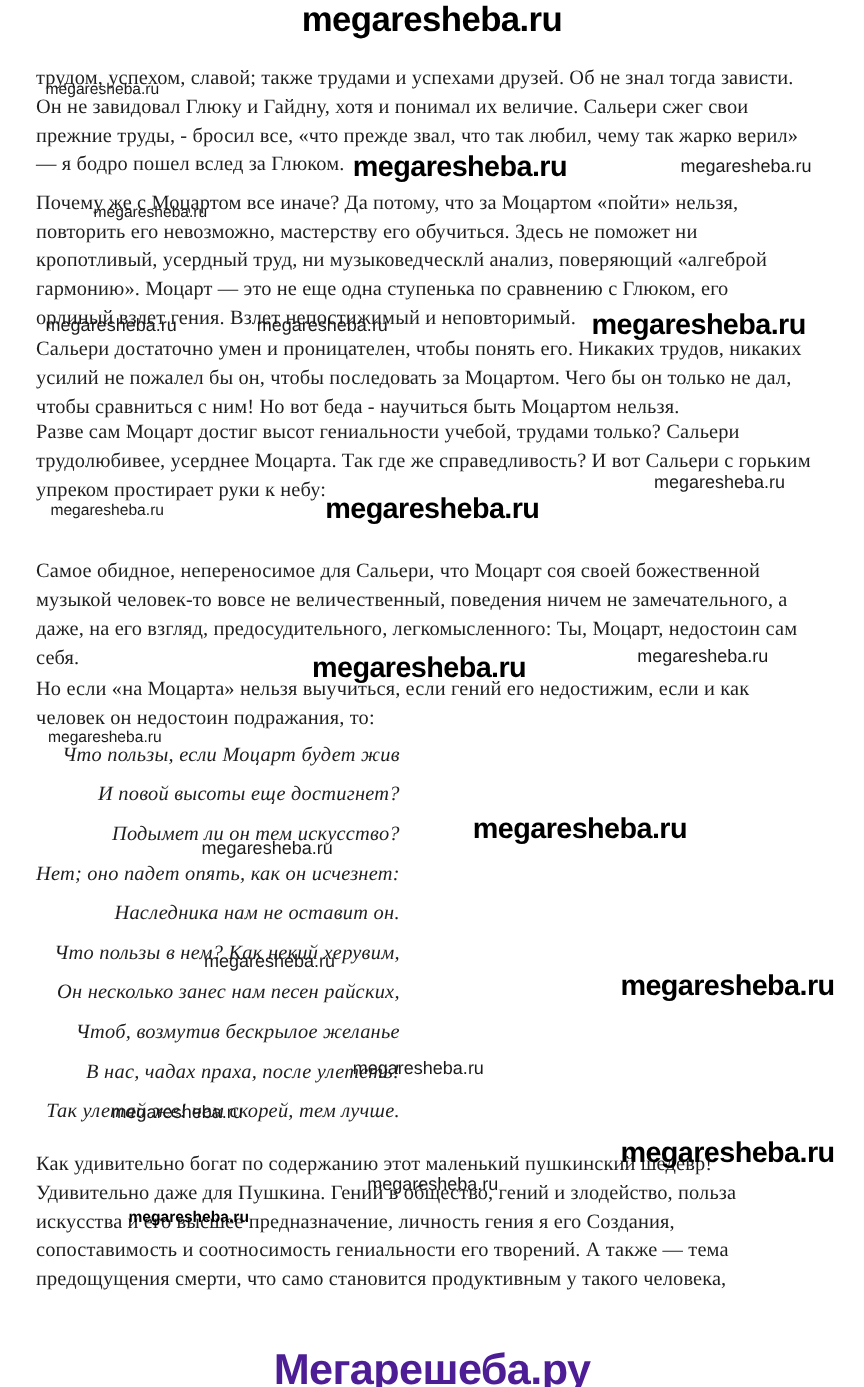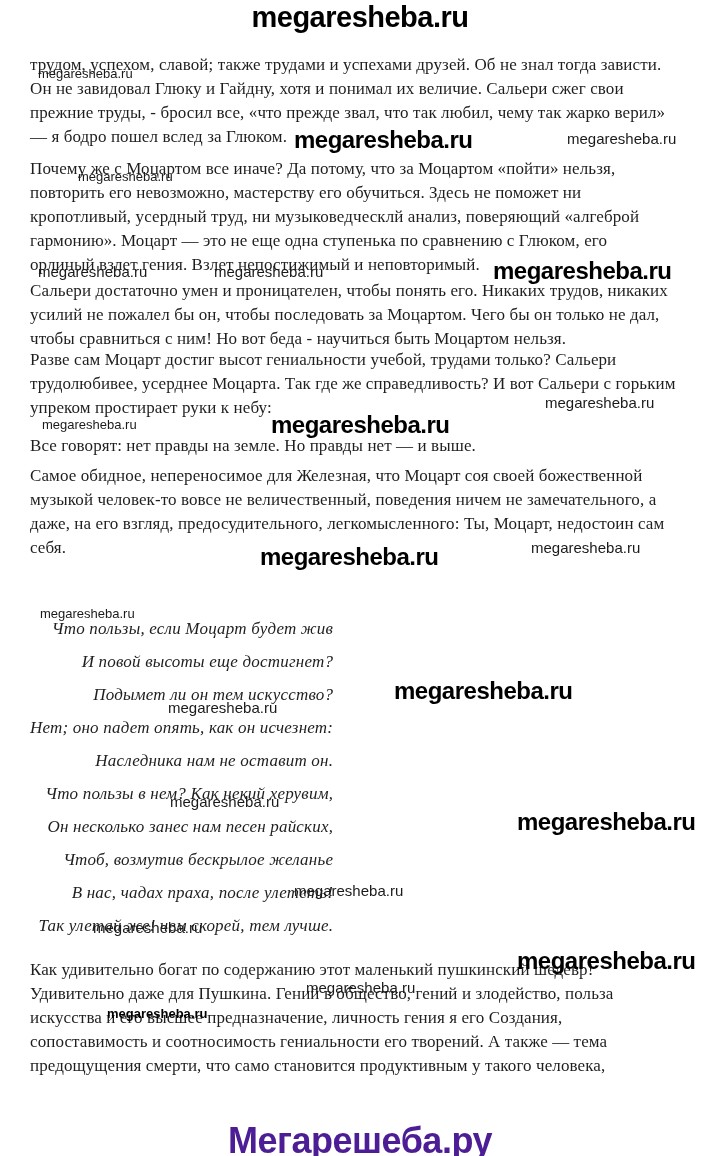--- a/index.html
+++ b/index.html
@@ -72,25 +72,26 @@
 усилий не пожалел бы он, чтобы последовать за Моцартом. Чего бы он только не дал,
 чтобы сравниться с ним! Но вот беда - научиться быть Моцартом нельзя.</div>
   <div class="para" style="top:157px">Почему же с Моцартом все иначе? Да потому, что за Моцартом «пойти» нельзя,
 повторить его невозможно, мастерству его обучиться. Здесь не поможет ни
 кропотливый, усердный труд, ни музыковедческлй анализ, поверяющий «алгеброй
 гармонию». Моцарт — это не еще одна ступенька по сравнению с Глюком, его
 орлиный взлет гения. Взлет непостижимый и неповторимый.</div>
   <div class="para" style="top:348px">Разве сам Моцарт достиг высот гениальности учебой, трудами только? Сальери
 трудолюбивее, усерднее Моцарта. Так где же справедливость? И вот Сальери с горьким
 упреком простирает руки к небу:</div>
-  <div class="para" style="top:434px">Все говорят: нет правды на земле. Но правды нет — и выше.</div>
-  <div class="para" style="top:464px">Самое обидное, непереносимое для Железная, что Моцарт соя своей божественной
+  <div class="para" style="top:464px">Самое обидное, непереносимое для Сальери, что Моцарт соя своей божественной
 музыкой человек-то вовсе не величественный, поведения ничем не замечательного, а
 даже, на его взгляд, предосудительного, легкомысленного: Ты, Моцарт, недостоин сам
 себя.</div>
+  <div class="para" style="top:562px">Но если «на Моцарта» нельзя выучиться, если гений его недостижим, если и как
+человек он недостоин подражания, то:</div>
 
   <div class="poem" style="top:612px">Что пользы, если Моцарт будет жив
 И повой высоты еще достигнет?
 Подымет ли он тем искусство?
 Нет; оно падет опять, как он исчезнет:
 Наследника нам не оставит он.
 Что пользы в нем? Как некий херувим,
 Он несколько занес нам песен райских,
 Чтоб, возмутив бескрылое желанье
 В нас, чадах праха, после улететь!

